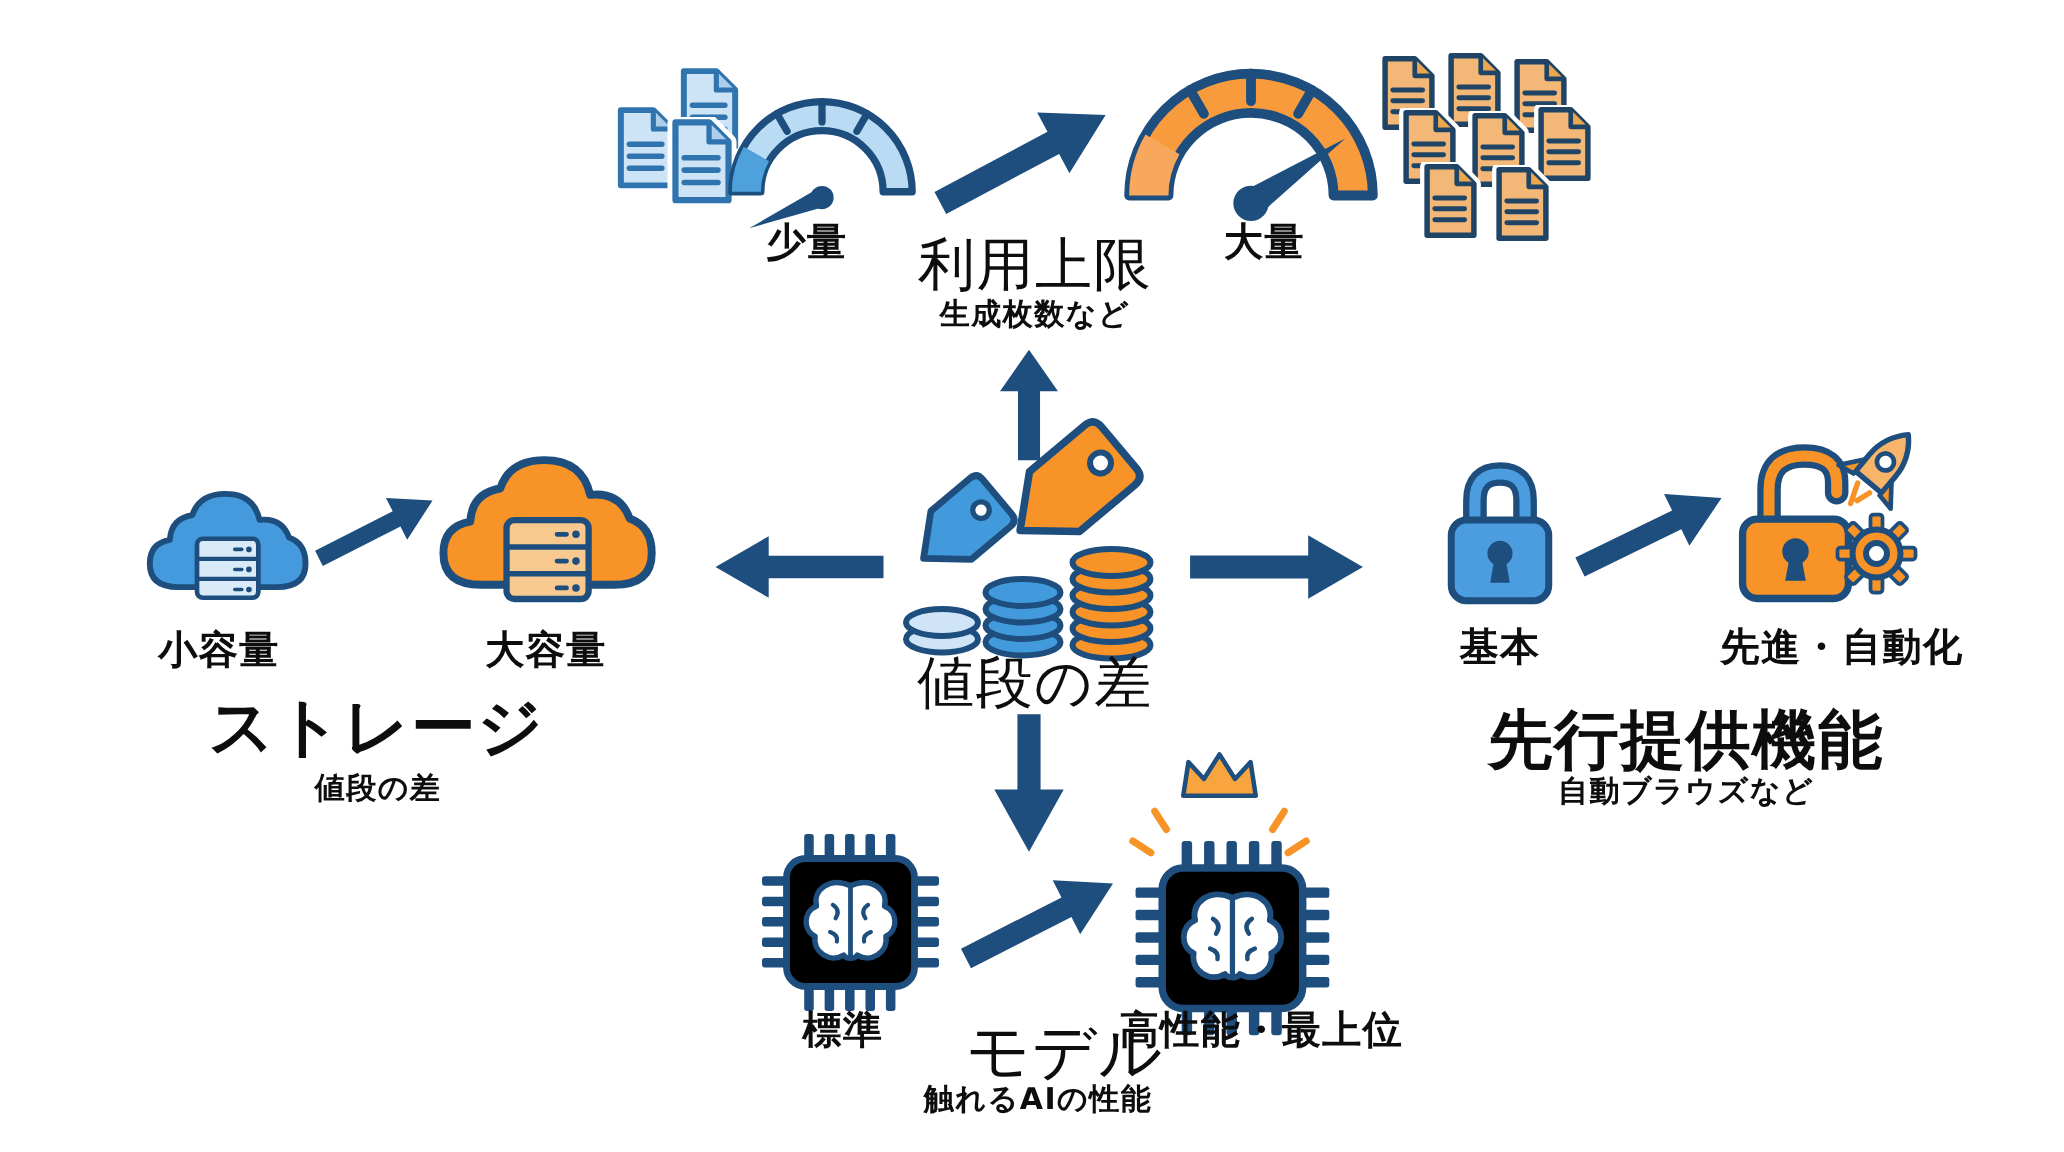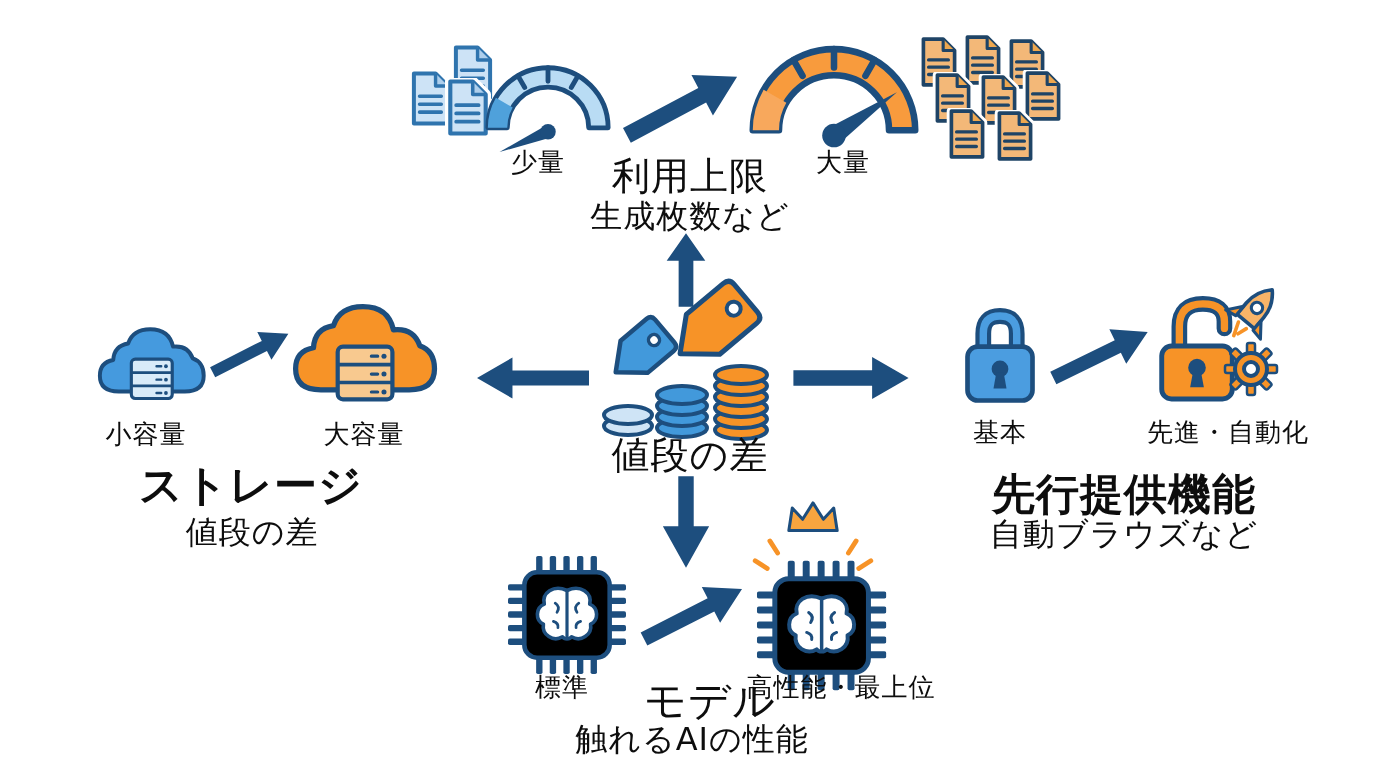--- a/index.html
+++ b/index.html
@@ -8,27 +8,27 @@
   }
   html,body{margin:0;padding:0}
   body{
     width:1376px;height:768px;position:relative;overflow:hidden;
     background:var(--background);
     font-family:"DejaVu Sans","Liberation Sans",sans-serif;color:var(--text);
   }
   .abs{position:absolute}
   .lbl{
     position:absolute;transform:translateX(-50%);white-space:nowrap;
-    font-weight:400;color:var(--text);text-align:center;line-height:1.15;
+    font-weight:700;color:var(--text);text-align:center;line-height:1.15;
     letter-spacing:1px;
   }
   .t-side{font-size:26px}
   .t-title{font-size:38px;font-weight:400}
   .t-title-lg{font-size:43px;font-weight:800}
-  .t-sub{font-size:32px}
+  .t-sub{font-size:20px}
   svg{display:block;overflow:visible}
 </style>
 </head>
 <body>
 
 <svg width="0" height="0" style="position:absolute" aria-hidden="true">
   <defs>
     <symbol id="doc-blue" viewBox="0 0 40 50">
       <path d="M5 3 H24 L35 14 V47 H5 Z" fill="none" stroke="#fff" stroke-width="9" stroke-linejoin="round"></path>
       <path d="M5 3 H24 L35 14 V47 H5 Z" fill="#cde3f6" stroke="#2f74ae" stroke-width="3.5" stroke-linejoin="round"></path>

